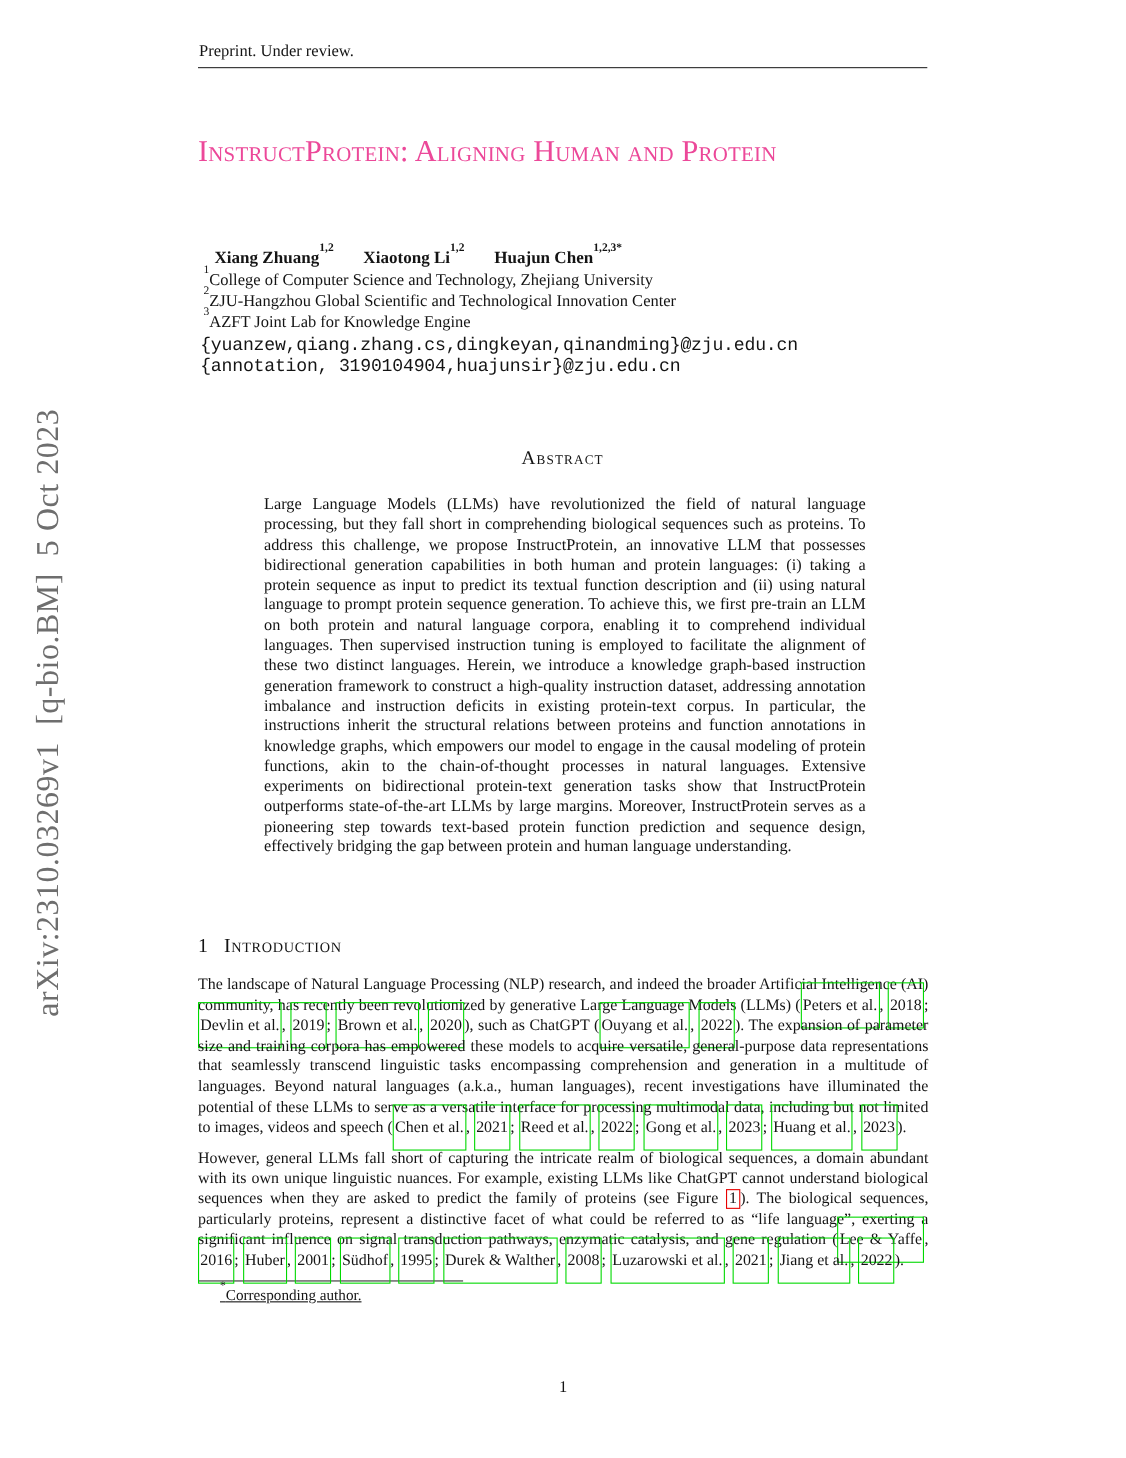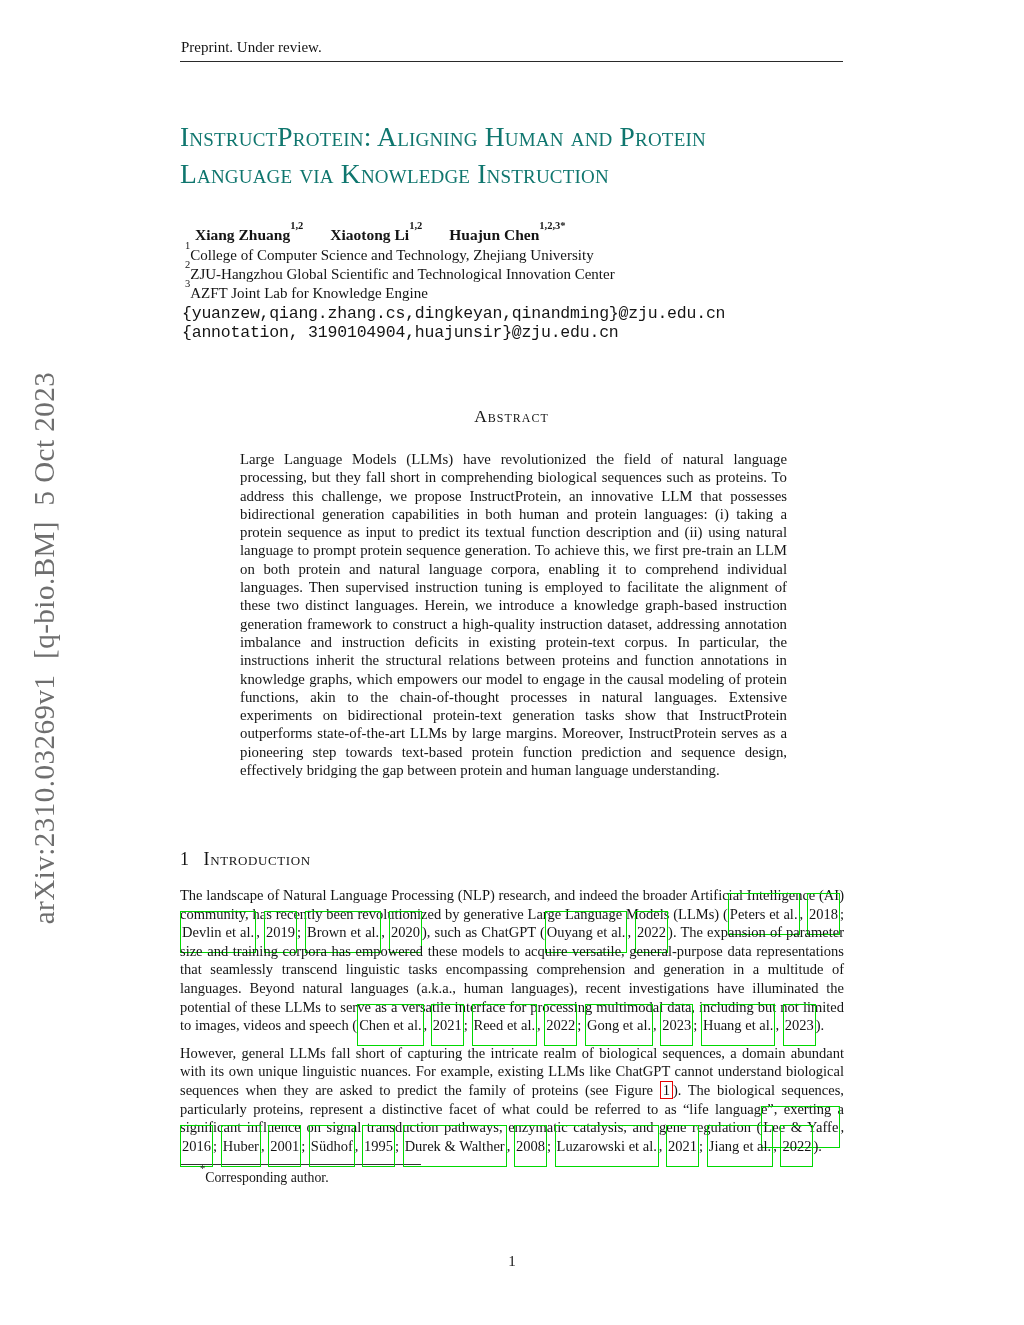--- a/index.html
+++ b/index.html
@@ -32,21 +32,21 @@
     color: var(--watermark-color, #6e6e6e);
     letter-spacing: 0.5px;
   }
 
   
   .paper-title {
     position: absolute; left: 180px; top: 119px; width: 690px;
     font-variant: small-caps;
     font-size: 27.5px; line-height: 36.5px;
     letter-spacing: 0.2px;
-    color: #0f766e;
+    color: #ec4899;
   }
   .paper-title .tline { display: block; }
 
   
   .authors-block { position: absolute; left: 182px; top: 225px; width: 670px; }
   .author-row { font-weight: bold; font-size: 15.5px; line-height: 20.5px; padding-left: 6px; }
   .author-row.second { padding-left: 13px; }
   .author-name { margin-right: 27px; white-space: nowrap; }
   .author-row sup, .affiliation-line sup, .footnote-text sup {
     font-size: 10.5px; position: relative; top: -5px; line-height: 0;
@@ -92,41 +92,40 @@
     white-space: nowrap;
   }
   .figref {
     border: 1.5px solid var(--figref-color, #e80000);
     padding: 0 2px;
   }
 
   
   .footnote { margin-top: 5px; }
   .footnote-rule { width: 241px; border-top: 1.2px solid #333; height: 0; margin: 0 0 4px 0; }
-  .footnote-text { font-size: 13.8px; line-height: 17px; text-indent: 20px; }
+  .footnote-text { font-size: 13.8px; line-height: 17px; text-indent: 20px; text-decoration: underline; }
 
   
   .page-number {
     position: absolute; left: 0; top: 1253px; width: 1024px;
     text-align: center; font-size: 15px;
   }
 </style>
 </head>
 <body>
 
 <div class="page">
 
   <div class="preprint-label">Preprint. Under review.</div>
   <div class="header-rule"></div>
 
   <div class="arxiv-watermark">arXiv:2310.03269v1  [q-bio.BM]  5 Oct 2023</div>
 
   <div class="paper-title">
     <span class="tline">InstructProtein: Aligning Human and Protein</span>
-    <span class="tline">Language via Knowledge Instruction</span>
   </div>
 
   <div class="authors-block">
     <div id="author-rows">
         <div class="author-row second"><span class="author-name">Xiang Zhuang<sup>1,2</sup></span><span class="author-name">Xiaotong Li<sup>1,2</sup></span><span class="author-name">Huajun Chen<sup>1,2,3*</sup></span></div>
       </div>
     <div id="affiliations">
         <div class="affiliation-line"><sup>1</sup><span>College of Computer Science and Technology, Zhejiang University</span></div>
         <div class="affiliation-line"><sup>2</sup><span>ZJU-Hangzhou Global Scientific and Technological Innovation Center</span></div>
         <div class="affiliation-line"><sup>3</sup><span>AZFT Joint Lab for Knowledge Engine</span></div>

